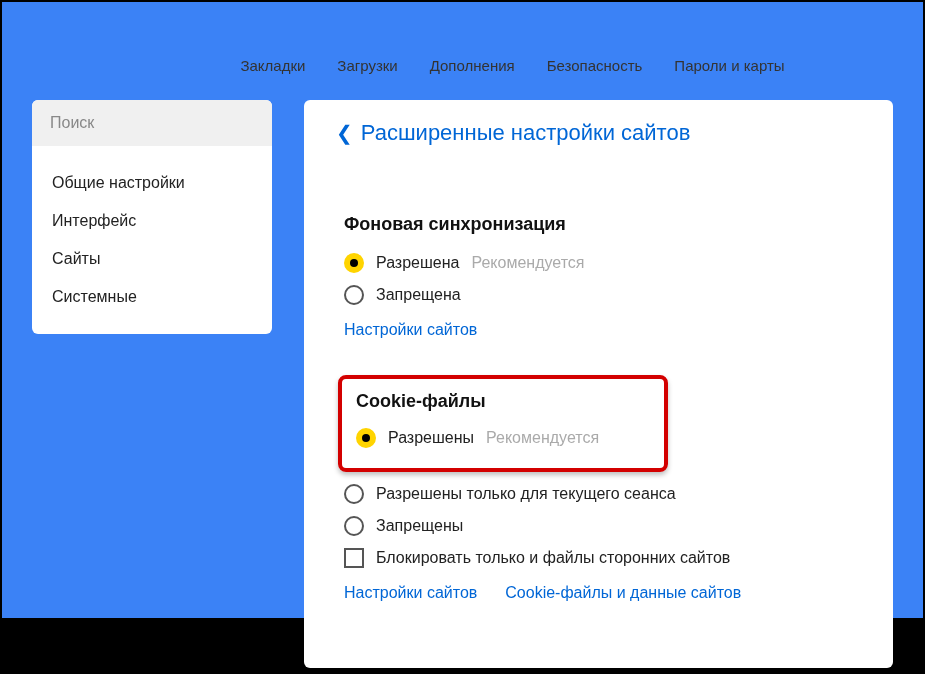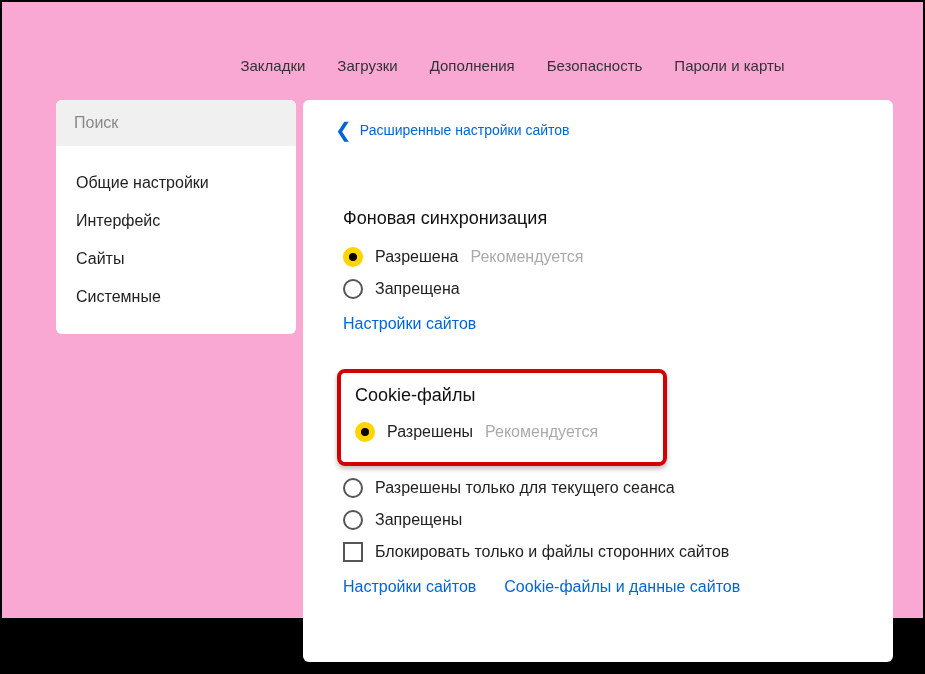--- a/index.html
+++ b/index.html
@@ -4,21 +4,21 @@
   <style>
     * { margin: 0; padding: 0; box-sizing: border-box; }
     body {
       font-family: Arial, 'Helvetica Neue', sans-serif;
       background: #000;
       width: 925px;
       height: 674px;
       overflow: hidden;
     }
     .container {
-      background: #f9a8d4;
+      background: #3b82f6;
       width: 921px;
       height: 616px;
       margin: 2px;
       position: relative;
     }
     .topnav {
       height: 98px;
       display: flex;
       align-items: center;
       justify-content: center;
@@ -31,22 +31,21 @@
       font-size: 15px;
       color: #333;
       padding: 6px 14px;
       border-radius: 20px;
       cursor: pointer;
     }
     .topnav-item.active { background: #e6e6e6; }
     .main {
       display: flex;
       padding: 0 30px;
-      gap: 7px;
-      margin-left: 24px;
+      gap: 32px;
     }
     .sidebar {
       width: 240px;
       background: #fff;
       border-radius: 6px;
       padding: 0;
       align-self: flex-start;
     }
     .search-box {
       background: #f0f0f0;
@@ -84,28 +83,28 @@
       margin-bottom: 28px;
     }
     .chevron {
       color: #0066d6;
       font-size: 20px;
       cursor: pointer;
       line-height: 1;
     }
     .breadcrumb-title {
       color: #0066d6;
-      font-size: 14px;
+      font-size: 22px;
       cursor: pointer;
     }
     .spacer { height: 40px; }
     .section { margin-bottom: 36px; padding-left: 8px; }
     .section-title {
       font-size: 18px;
-      font-weight: normal;
+      font-weight: bold;
       color: #111;
       margin-bottom: 12px;
     }
     .option-row {
       display: flex;
       align-items: center;
       gap: 12px;
       padding: 6px 0;
       cursor: pointer;
     }

